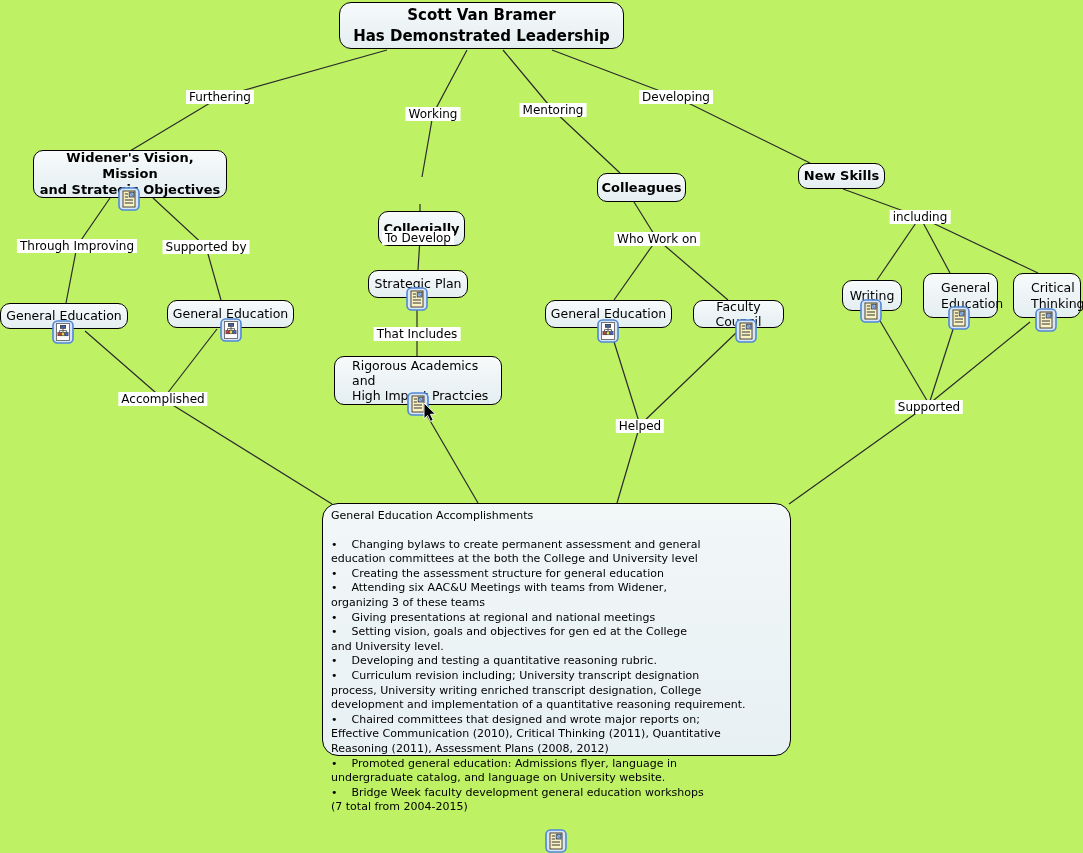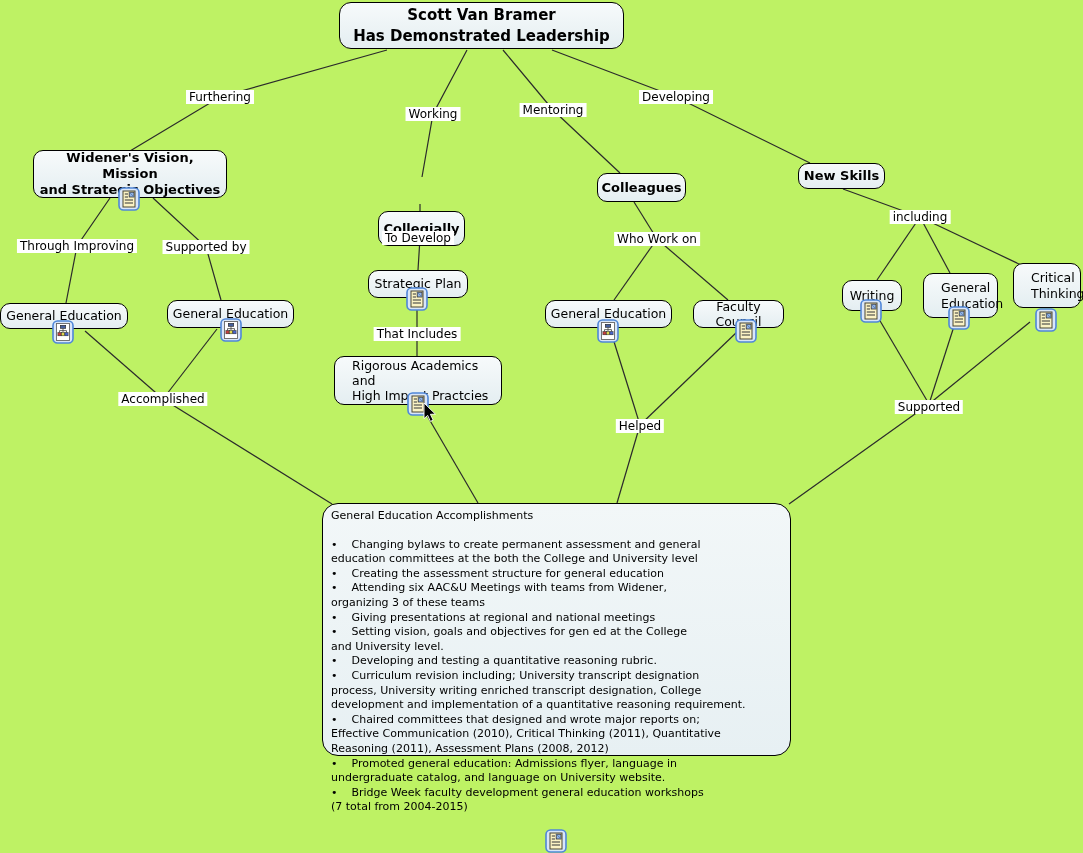--- a/index.html
+++ b/index.html
@@ -81,21 +81,21 @@
   <div class="node" style="left:0px;top:303px;width:128px;height:26px;">General Education</div>
   <div class="node" style="left:167px;top:300px;width:127px;height:28px;">General Education</div>
   <div class="node" style="left:368px;top:270px;width:100px;height:28px;">Strategic Plan</div>
   <div class="node align-left" style="left:334px;top:356px;width:168px;height:49px;">Rigorous Academics and
 High Impact Practcies</div>
   <div class="node" style="left:545px;top:300px;width:127px;height:28px;">General Education</div>
   <div class="node" style="left:693px;top:300px;width:91px;height:28px;">Faculty Council</div>
   <div class="node" style="left:842px;top:280px;width:60px;height:31px;">Writing</div>
   <div class="node align-left" style="left:923px;top:273px;width:75px;height:45px;">General
 Education</div>
-  <div class="node align-left" style="left:1013px;top:263px;width:68px;height:45px;">Critical
+  <div class="node align-left" style="left:1013px;top:273px;width:68px;height:45px;">Critical
 Thinking</div>
 
   <div class="big-note" style="left:322px;top:503px;width:469px;height:253px;">
     <div class="note-title">General Education Accomplishments</div>
     <div>
         <div class="bullet-item">•&nbsp;&nbsp;&nbsp;&nbsp;Changing bylaws to create permanent assessment and general
 education committees at the both the College and University level</div>
         <div class="bullet-item">•&nbsp;&nbsp;&nbsp;&nbsp;Creating the assessment structure for general education</div>
         <div class="bullet-item">•&nbsp;&nbsp;&nbsp;&nbsp;Attending six AAC&amp;U Meetings with teams from Widener,
 organizing 3 of these teams</div>

